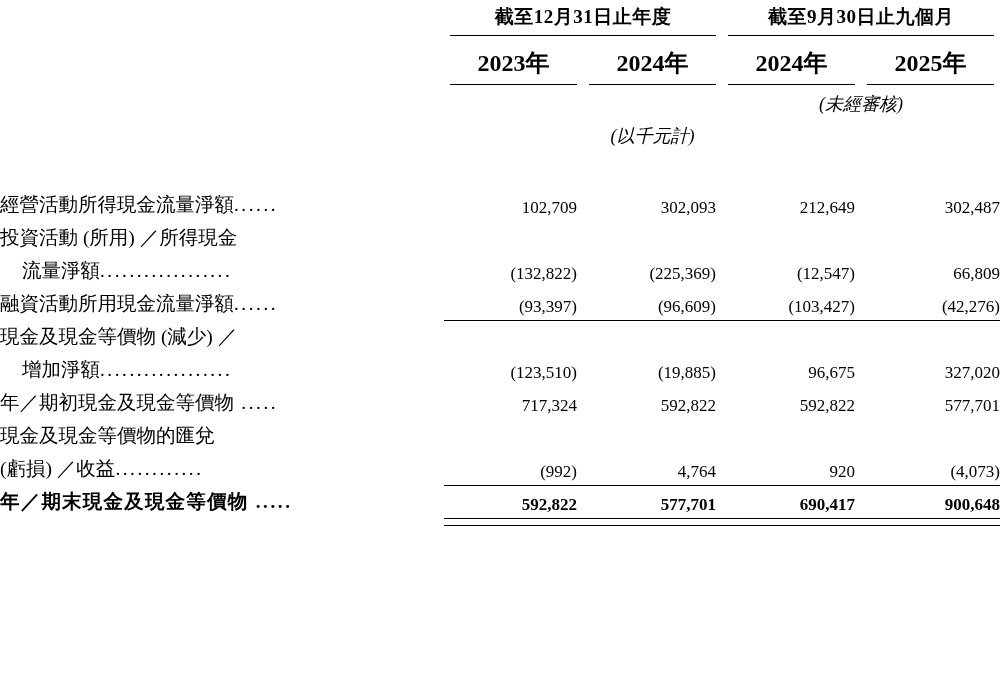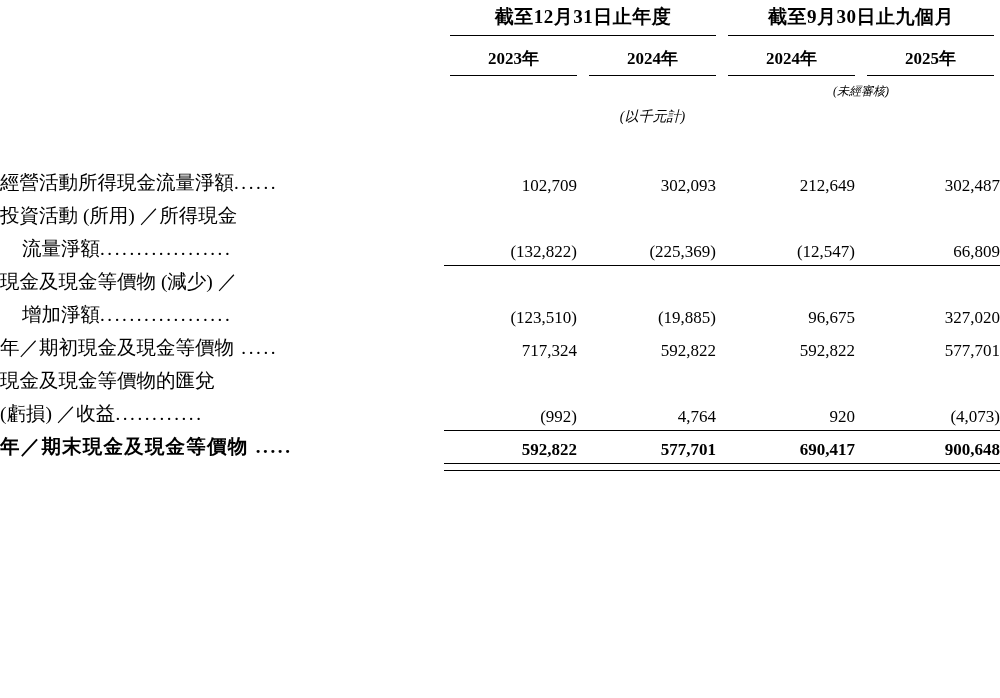--- a/index.html
+++ b/index.html
@@ -34,45 +34,45 @@
     letter-spacing: 0.5px;
   }
   .hdr-group .rule {
     border-bottom: 1.4px solid #000;
     padding-bottom: 5px;
     display: block;
   }
   .hdr-year {
     text-align: center;
     font-weight: bold;
-    font-size: 17px;
+    font-size: 24px;
     padding: 8px 6px 3px 6px;
   }
   .hdr-year .rule {
     border-bottom: 1.2px solid #000;
     padding-bottom: 5px;
     display: block;
   }
   .hdr-cur {
     text-align: center;
     font-size: 19px;
     font-style: italic;
     padding: 12px 6px 2px 6px;
     font-family: "Liberation Serif", "DejaVu Serif", serif;
   }
   .hdr-unaudited {
     text-align: center;
-    font-size: 12px;
+    font-size: 18px;
     font-style: italic;
     padding: 4px 6px 2px 6px;
     margin-top: 42px;
   }
   .hdr-thousand {
     text-align: center;
-    font-size: 14px;
+    font-size: 18px;
     font-style: italic;
     padding: 6px 6px 4px 6px;
   }
   .spacer-row td { height: 34px; }
   .lbl {
     font-size: 19.5px;
     text-align: left;
     padding: 3px 0 3px 0;
     white-space: nowrap;
     vertical-align: bottom;
@@ -173,20 +173,27 @@
       </tr>
 
       <tr>
         <td class="lbl indent"><span>流量淨額</span><span class="leader">..................</span></td>
         <td class="num">(132,822)</td>
         <td class="num">(225,369)</td>
         <td class="num">(12,547)</td>
         <td class="num pad-right-less">66,809</td>
       </tr>
 
+      <tr>
+        <td class="lbl"><span>融資活動所用現金流量淨額</span><span class="leader">......</span></td>
+        <td class="num">(93,397)</td>
+        <td class="num">(96,609)</td>
+        <td class="num">(103,427)</td>
+        <td class="num pad-right-less">(42,276)</td>
+      </tr>
 
       <tr class="toprule">
         <td class="lbl"><span>現金及現金等價物 (減少) ／</span></td>
         <td class="num"></td>
         <td class="num"></td>
         <td class="num"></td>
         <td class="num pad-right-less"></td>
       </tr>
 
       <tr>

